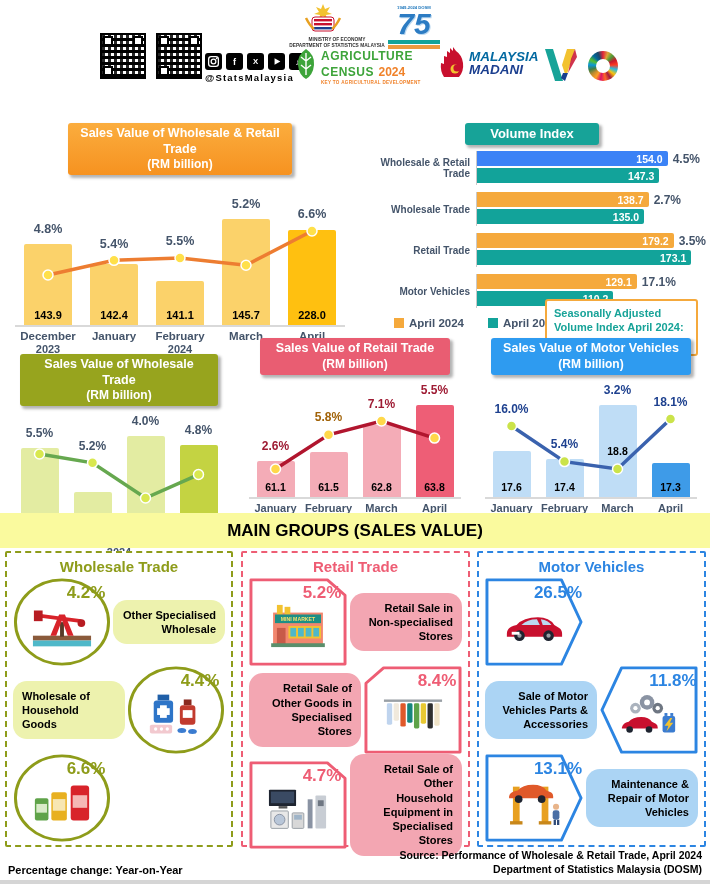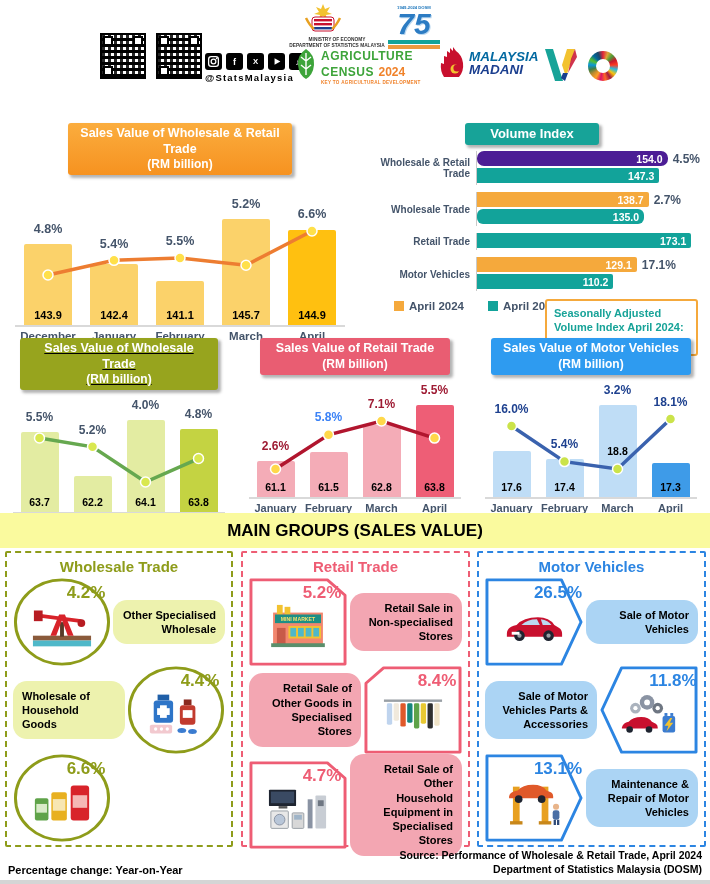--- a/index.html
+++ b/index.html
@@ -45,21 +45,21 @@
   .banner{position:absolute;left:0;width:710px;background:#FAFA9E;display:flex;align-items:center;justify-content:center;
           font-weight:bold;color:#000;}
   .banner.b1{top:85px;height:33px;font-size:17.5px;letter-spacing:.2px;}
   .banner.b2{top:513px;height:35px;font-size:17px;}
 
   
   .topcharts{position:absolute;left:0;top:118px;width:710px;height:215px;}
   .smallcharts{position:absolute;left:0;top:333px;width:710px;height:180px;}
   .combo{position:absolute;}
   .c-wrt{left:8px;top:0;width:344px;}
-  .c-ws{left:2px;top:0;width:234px;text-decoration:underline;}
+  .c-ws{left:2px;top:16px;width:234px;}
   .c-rt{left:238px;top:0;width:234px;}
   .c-mv{left:474px;top:0;width:234px;}
   .chead{margin:5px auto 6px;text-align:center;color:#fff;font-weight:bold;border-radius:3px;
          box-shadow:2.5px 2.5px 3px rgba(0,0,0,.3);padding:3px 6px;line-height:1.25;}
   .chead .t{font-size:12.5px;}  .chead .s{font-size:12px;}
   .c-wrt .chead{width:224px;background:linear-gradient(#FBAD3E,#F69220);}
   .c-ws .chead{width:198px;background:#97A41E;}
   .c-rt .chead{width:190px;background:#E95D72;}
   .c-mv .chead{width:200px;background:#2E9BF0;}
   .plot{position:relative;margin:0 auto;border-bottom:2px solid #D9D9D9;}
@@ -229,21 +229,21 @@
           <div class="cbar" style="left: 75px; width: 48px; height: 61.5217px; background: rgb(251, 210, 106);"></div>
           <div class="cval" style="left: 75px; width: 48px; font-size: 11px; bottom: 4px;">142.4</div>
           <div class="cpct" style="left: 69px; top: 55.3333px; color: rgb(68, 84, 106); font-size: 12.5px;">5.4%</div>
           <div class="cbar" style="left: 141px; width: 48px; height: 44px; background: rgb(251, 210, 106);"></div>
           <div class="cval" style="left: 141px; width: 48px; font-size: 11px; bottom: 4px;">141.1</div>
           <div class="cpct" style="left: 135px; top: 52.8889px; color: rgb(68, 84, 106); font-size: 12.5px;">5.5%</div>
           <div class="cbar" style="left: 207px; width: 48px; height: 106px; background: rgb(251, 210, 106);"></div>
           <div class="cval" style="left: 207px; width: 48px; font-size: 11px; bottom: 4px;">145.7</div>
           <div class="cpct" style="left: 201px; top: 16px; color: rgb(68, 84, 106); font-size: 12.5px;">5.2%</div>
           <div class="cbar" style="left: 273px; width: 48px; height: 95.2174px; background: rgb(255, 192, 16);"></div>
-          <div class="cval" style="left: 273px; width: 48px; font-size: 11px; bottom: 4px;">144.9</div>
+          <div class="cval" style="left: 273px; width: 48px; font-size: 11px; bottom: 4px;">228.0</div>
           <div class="cpct" style="left: 267px; top: 26px; color: rgb(68, 84, 106); font-size: 12.5px;">6.6%</div>
           <svg width="330" height="146" style="position: absolute; left: 0px; top: 0px; overflow: visible;">
             <polyline points="33,94 99,79.33333333333331 165,76.88888888888889 231,84.22222222222221 297,50" fill="none" stroke="#ED7D31" stroke-width="3.5" stroke-linecap="round"></polyline>
             <circle cx="33" cy="94" r="5" fill="#FFE04A" stroke="#fff" stroke-width="1.5"></circle>
             <circle cx="99" cy="79.33333333333331" r="5" fill="#FFE04A" stroke="#fff" stroke-width="1.5"></circle>
             <circle cx="165" cy="76.88888888888889" r="5" fill="#FFE04A" stroke="#fff" stroke-width="1.5"></circle>
             <circle cx="231" cy="84.22222222222221" r="5" fill="#FFE04A" stroke="#fff" stroke-width="1.5"></circle>
             <circle cx="297" cy="50" r="5" fill="#FFE04A" stroke="#fff" stroke-width="1.5"></circle>
           </svg>
         </div>
@@ -259,21 +259,21 @@
           <div class="ylab" style="left: 165px;">2024</div>
         </div>
     </div>
     <div class="volume">
       <div class="chead">Volume Index</div>
       <div id="vrows">
           <div class="vrow">
             <div class="vlab">Wholesale &amp; Retail Trade</div>
             <div class="vbars">
               <div class="vline">
-                <div class="vbar" style="width: 83.2432%; background: #4c1d95; border-radius: 7px;">
+                <div class="vbar" style="width: 83.2432%; background: #3b82f6;">
                   <span class="vv">154.0</span>
                 </div>
                 <span class="vp">4.5%</span>
               </div>
               <div class="vline">
                 <div class="vbar" style="width: 79.6216%; background: rgb(18, 163, 154);">
                   <span class="vv">147.3</span>
                 </div>
               </div>
             </div>
@@ -281,29 +281,35 @@
           <div class="vrow">
             <div class="vlab">Wholesale Trade</div>
             <div class="vbars">
               <div class="vline">
                 <div class="vbar" style="width: 74.973%; background: rgb(245, 169, 60);">
                   <span class="vv">138.7</span>
                 </div>
                 <span class="vp">2.7%</span>
               </div>
               <div class="vline">
-                <div class="vbar" style="width: 72.973%; background: rgb(18, 163, 154); border-radius: 6px;">
+                <div class="vbar" style="width: 72.973%; background: rgb(18, 163, 154);">
                   <span class="vv">135.0</span>
                 </div>
               </div>
             </div>
           </div>
           <div class="vrow">
             <div class="vlab">Retail Trade</div>
             <div class="vbars">
+              <div class="vline">
+                <div class="vbar" style="width: 96.8649%; background: rgb(245, 169, 60);">
+                  <span class="vv">179.2</span>
+                </div>
+                <span class="vp">3.5%</span>
+              </div>
               <div class="vline">
                 <div class="vbar" style="width: 93.5676%; background: rgb(18, 163, 154);">
                   <span class="vv">173.1</span>
                 </div>
               </div>
             </div>
           </div>
           <div class="vrow">
             <div class="vlab">Motor Vehicles</div>
             <div class="vbars">
@@ -377,21 +383,21 @@
       <div class="chead">
         <div class="t">Sales Value of Retail Trade</div>
         <div class="s">(RM billion)</div>
       </div>
       <div class="plot" style="width: 212px; height: 118px;">
           <div class="cbar" style="left: 7.5px; width: 38px; height: 36px; background: rgb(244, 172, 183);"></div>
           <div class="cval" style="left: 7.5px; width: 38px; font-size: 10.5px; bottom: 4px;">61.1</div>
           <div class="cpct" style="left: -3.5px; top: 58px; color: rgb(158, 27, 51); font-size: 12px;">2.6%</div>
           <div class="cbar" style="left: 60.5px; width: 38px; height: 44.2963px; background: rgb(244, 172, 183);"></div>
           <div class="cval" style="left: 60.5px; width: 38px; font-size: 10.5px; bottom: 4px;">61.5</div>
-          <div class="cpct" style="left: 49.5px; top: 29.8667px; color: #3b82f6; font-size: 12px;">5.8%</div>
+          <div class="cpct" style="left: 49.5px; top: 29.8667px; color: #a16207; font-size: 12px;">5.8%</div>
           <div class="cbar" style="left: 113.5px; width: 38px; height: 71.2593px; background: rgb(244, 172, 183);"></div>
           <div class="cval" style="left: 113.5px; width: 38px; font-size: 10.5px; bottom: 4px;">62.8</div>
           <div class="cpct" style="left: 102.5px; top: 16px; color: rgb(158, 27, 51); font-size: 12px;">7.1%</div>
           <div class="cbar" style="left: 166.5px; width: 38px; height: 92px; background: rgb(238, 94, 118);"></div>
           <div class="cval" style="left: 166.5px; width: 38px; font-size: 10.5px; bottom: 4px;">63.8</div>
           <div class="cpct" style="left: 155.5px; top: 2px; color: rgb(158, 27, 51); font-size: 12px;">5.5%</div>
           <svg width="212" height="118" style="position: absolute; left: 0px; top: 0px; overflow: visible;">
             <polyline points="26.5,88 79.5,53.866666666666674 132.5,40 185.5,57.06666666666667" fill="none" stroke="#B1152E" stroke-width="3.5" stroke-linecap="round"></polyline>
             <circle cx="26.5" cy="88" r="5" fill="#FFD84A" stroke="#fff" stroke-width="1.5"></circle>
             <circle cx="79.5" cy="53.866666666666674" r="5" fill="#FFD84A" stroke="#fff" stroke-width="1.5"></circle>
@@ -608,21 +614,20 @@
                   <path d="M19,17 q6,-6 16,-6 l3,6 z" fill="#BCD9F0"></path>
                   <path d="M41,17 l-2,-6 q8,1 11,6 z" fill="#BCD9F0"></path>
                   <circle cx="17" cy="28" r="5.5" fill="#1E2430"></circle>
                   <circle cx="17" cy="28" r="2.2" fill="#9AA0A6"></circle>
                   <circle cx="47" cy="28" r="5.5" fill="#1E2430"></circle>
                   <circle cx="47" cy="28" r="2.2" fill="#9AA0A6"></circle>
                   <rect x="9" y="24" width="8" height="3" fill="#fff"></rect>
                 </svg>
               </div>
             </div>
-            <div class="mg-label" style="background: rgb(171, 212, 244); text-align: right;">Sale of Motor Vehicles</div>
           </div>
           <div class="mg-row">
             <div class="mg-label" style="background: rgb(171, 212, 244); text-align: right;">Sale of Motor Vehicles Parts &amp; Accessories</div>
             <div class="mg-icon">
               <svg class="outline" viewBox="0 0 100 92" preserveAspectRatio="none">
                 <polygon points="22,2 98,2 98,90 22,90 2,46" fill="#fff" stroke="#2C85E2" stroke-width="3" stroke-linejoin="round"></polygon>
               </svg>
               <div class="mg-pct" style="color: rgb(44, 133, 226);">11.8%</div>
               <div class="mg-glyph">
                 <svg viewBox="0 0 64 44">

